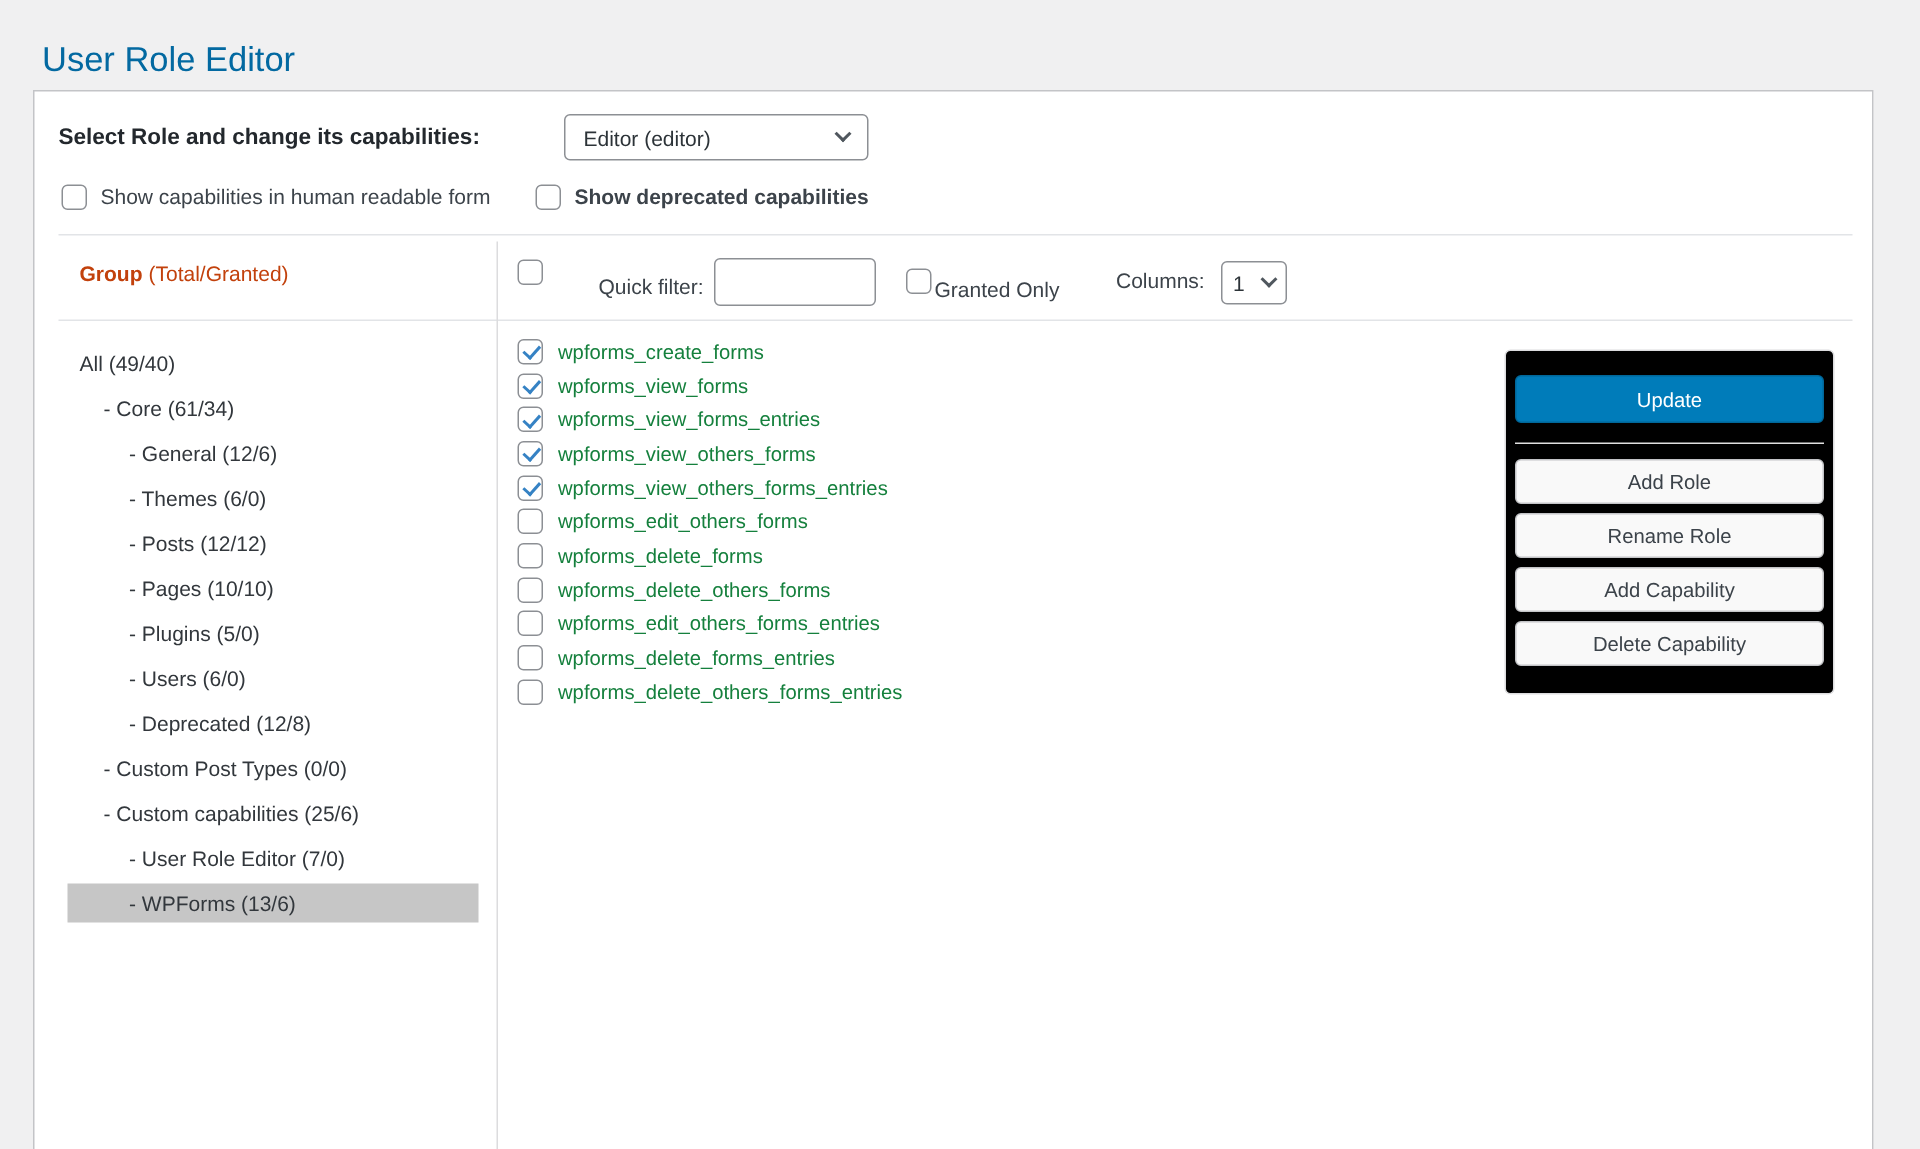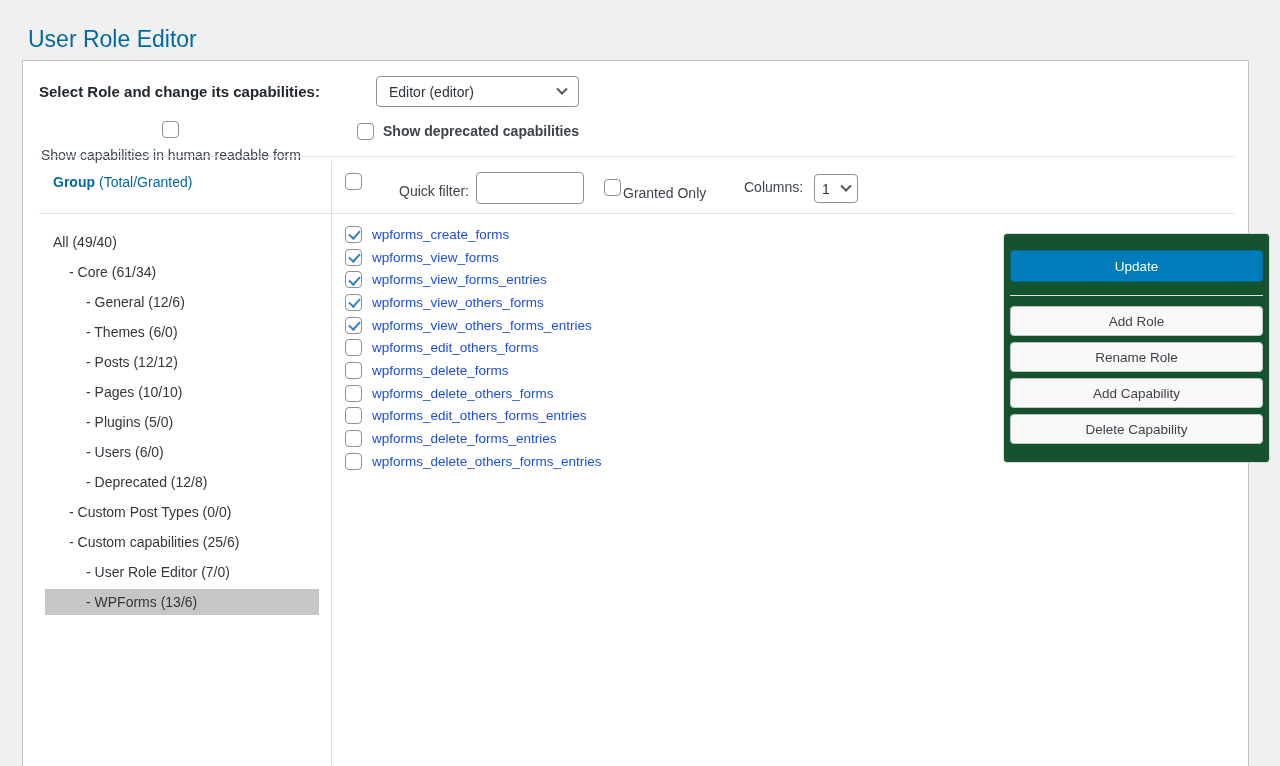--- a/index.html
+++ b/index.html
@@ -60,21 +60,21 @@
     content:"";position:absolute;left:4.5px;top:1.5px;width:5px;height:9px;
     border-right:2.6px solid var(--check);border-bottom:2.6px solid var(--check);
     transform:rotate(42deg);
   }
   .opt-group{position:absolute;display:flex;align-items:center;gap:9px;height:20px;}
   .opt-group .lbl{font-size:14px;color:#3c434a;cursor:pointer;}
   
   .h-divider{position:absolute;left:16px;width:1196px;height:0;border-top:1px solid var(--divider);}
   .v-divider{position:absolute;left:308px;top:100px;bottom:0;width:0;border-left:1px solid #dcdcde;}
   
-  .group-header{position:absolute;left:30px;top:113px;font-size:14px;color:#0369a1;text-align:center;}
+  .group-header{position:absolute;left:30px;top:113px;font-size:14px;color:#c2410c;text-align:center;}
   .group-header b{font-weight:700;}
   .group-header .suffix{margin-left:4px;font-weight:400;}
   .filter-cb{position:absolute;left:322px;top:112px;}
   .qf-label{position:absolute;left:376px;top:122px;font-size:14px;}
   .qf-input{
     position:absolute;left:453px;top:111px;width:108px;height:32px;
     border:1px solid var(--ctl-border);border-radius:4px;background:#fff;
     font-family:inherit;font-size:14px;padding:0 8px;color:#2c3338;
   }
   .granted-cb{position:absolute;left:581px;top:118px;}
@@ -90,25 +90,25 @@
     height:26px;margin-bottom:4px;line-height:26px;
     font-size:14px;color:#32373c;cursor:pointer;white-space:nowrap;
   }
   .tree-row.lvl0{padding-left:8px;}
   .tree-row.lvl1{padding-left:24px;}
   .tree-row.lvl2{padding-left:41px;}
   .tree-row.selected{background:var(--sel-bg);}
   
   .cap-list{position:absolute;left:322px;top:162px;}
   .cap-row{display:flex;align-items:center;height:22.7px;gap:10px;}
-  .cap-row .cap-name{font-size:13.5px;color:#1d4ed8;cursor:pointer;}
+  .cap-row .cap-name{font-size:13.5px;color:#15803d;cursor:pointer;}
   
   .actions-panel{
-    position:absolute;left:980px;top:172px;width:267px;height:230px;
-    background:#14532d;border:1px solid #dcdcde;border-radius:4px;
+    position:absolute;left:980px;top:172px;width:220px;height:230px;
+    background:#000000;border:1px solid #dcdcde;border-radius:4px;
     padding:16px 6px 8px 6px;
   }
   .btn{
     display:block;width:100%;height:30px;border-radius:4px;
     font-family:inherit;font-size:13.5px;cursor:pointer;
   }
   .btn-primary{
     height:32px;background:var(--accent);border:1px solid var(--accent-border);
     color:#fff;
   }
@@ -123,21 +123,21 @@
 <h1 class="page-title">User Role Editor</h1>
 
 <div class="main-box">
 
   <span class="role-label">Select Role and change its capabilities:</span>
   <div class="select role-select">
     <span>Editor (editor)</span>
     <span class="chev"></span>
   </div>
 
-  <div class="opt-group" style="left:18px;top:60px;flex-direction:column;">
+  <div class="opt-group" style="left:18px;top:60px;">
     <span class="cb"></span>
     <span class="lbl">Show capabilities in human readable form</span>
   </div>
   <div class="opt-group" style="left:334px;top:60px;font-weight:bold;">
     <span class="cb"></span>
     <span class="lbl">Show deprecated capabilities</span>
   </div>
 
   <div class="h-divider" style="top:95px;"></div>
 

